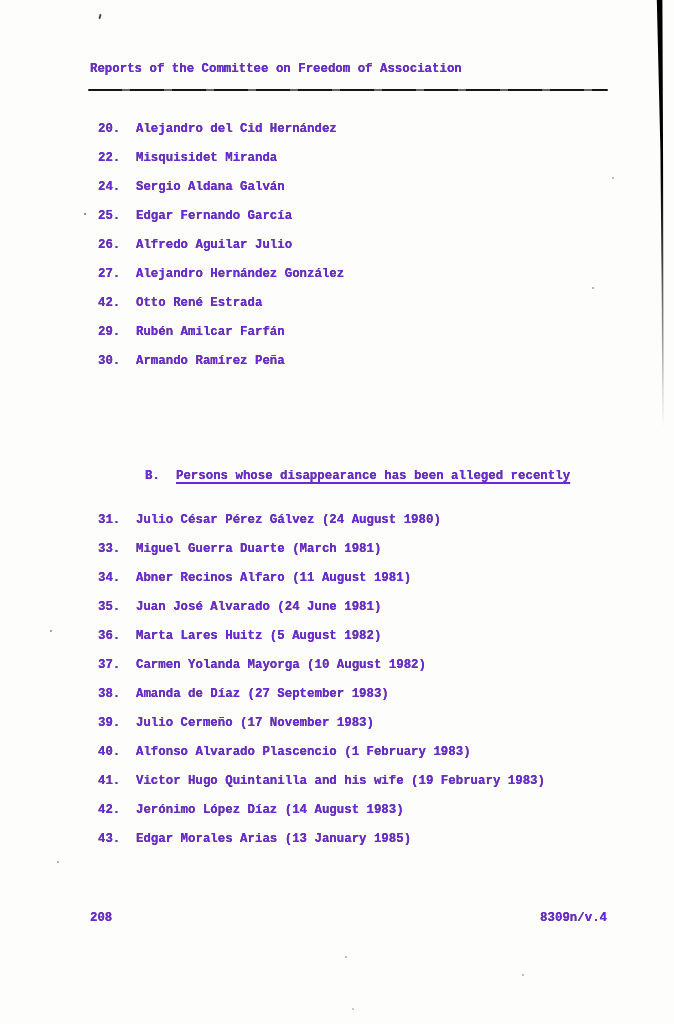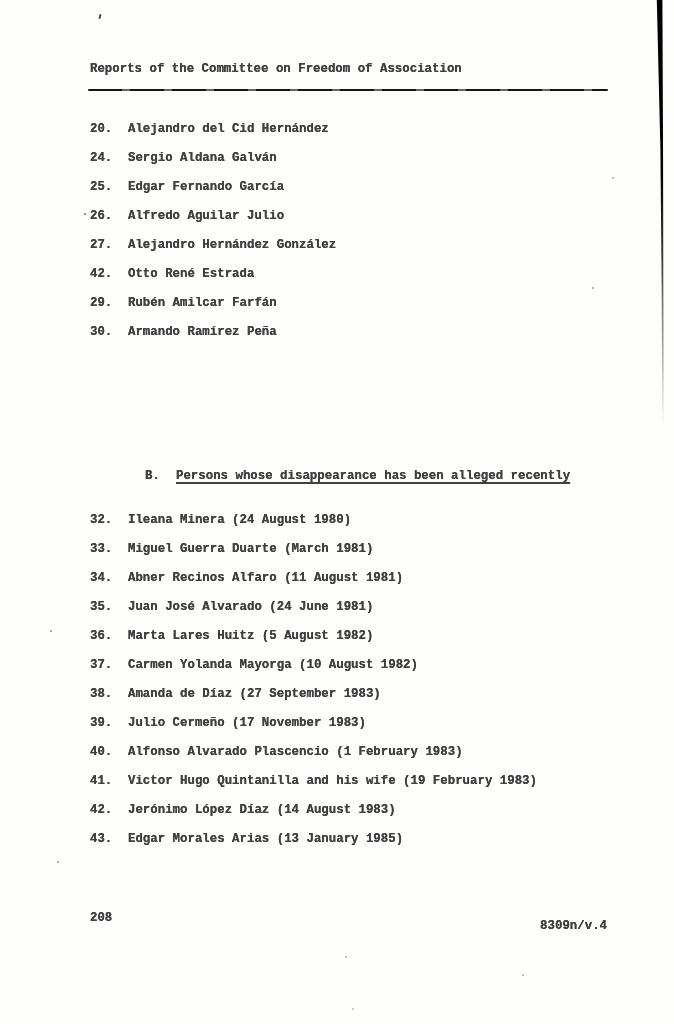--- a/index.html
+++ b/index.html
@@ -6,21 +6,21 @@
   body {
     width: 674px; height: 1024px;
     background: #e9e9e7;
     font-family: "Liberation Mono", "DejaVu Sans Mono", monospace;
   }
   .page {
     position: relative;
     width: 674px; height: 1024px;
     background: #fdfdfb;
     overflow: hidden;
-    color: #404040;
+    color: #6d28d9;
     font-size: 12.4px;
     font-weight: 700;
     letter-spacing: 0;
   }
   .page * { text-shadow: 0 0 0.4px rgba(20,20,20,0.85); }
 
   .doc-header {
     position: absolute; left: 90px; top: 62px;
     white-space: nowrap;
   }
@@ -30,36 +30,36 @@
     background: repeating-linear-gradient(90deg,
       #151515 0px, #151515 34px,
       rgba(21,21,21,0.65) 34px, rgba(21,21,21,0.65) 42px);
     border-radius: 1px;
   }
 
   .list { position: absolute; left: 90px; }
   .list-1 { top: 122px; }
   .list-2 { top: 513px; }
   .row { height: 29px; line-height: 14px; white-space: nowrap; }
-  .num { display: inline-block; width: 38px; }
+  .num { display: inline-block; width: 38px; margin-left: 8px; }
 
   .section-heading {
     position: absolute; left: 145px; top: 469px;
     white-space: nowrap;
   }
   .sec-label { display: inline-block; width: 31px; }
   .sec-title {
     text-decoration: underline;
     text-decoration-thickness: 1.5px;
     text-underline-offset: 3px;
     text-align: center;
   }
 
   .footer-left  { position: absolute; left: 90px;  top: 911px; }
-  .footer-right { position: absolute; right: 67px; top: 911px; margin-top: 8px; }
+  .footer-right { position: absolute; right: 67px; top: 911px; }
 
   .edge-artifact {
     position: absolute; left: 656px; top: 0;
     width: 8px; height: 428px;
     background: linear-gradient(to bottom,
       #000 0%, #000 40%,
       rgba(10,10,10,0.8) 60%,
       rgba(40,40,40,0.5) 78%,
       rgba(90,90,90,0.25) 90%,
       rgba(120,120,120,0) 100%);
@@ -79,35 +79,36 @@
 <div class="page">
 
   <div class="sp-mark"></div>
   <div class="edge-artifact"></div>
 
   <div class="doc-header">Reports of the Committee on Freedom of Association</div>
   <div class="header-rule"></div>
 
   <div class="list list-1">
     <div class="row"><span class="num">20.</span><span class="txt">Alejandro del Cid Hernández</span></div>
+    <div class="row"><span class="num">22.</span><span class="txt">Misquisidet Miranda</span></div>
     <div class="row"><span class="num">24.</span><span class="txt">Sergio Aldana Galván</span></div>
     <div class="row"><span class="num">25.</span><span class="txt">Edgar Fernando García</span></div>
     <div class="row"><span class="num">26.</span><span class="txt">Alfredo Aguilar Julio</span></div>
     <div class="row"><span class="num">27.</span><span class="txt">Alejandro Hernández González</span></div>
     <div class="row"><span class="num">42.</span><span class="txt">Otto René Estrada</span></div>
     <div class="row"><span class="num">29.</span><span class="txt">Rubén Amilcar Farfán</span></div>
     <div class="row"><span class="num">30.</span><span class="txt">Armando Ramírez Peña</span></div>
   </div>
 
   <div class="section-heading">
     <span class="sec-label">B.</span><span class="sec-title">Persons whose disappearance has been alleged recently</span>
   </div>
 
   <div class="list list-2">
-    <div class="row"><span class="num">32.</span><span class="txt">Ileana Minera (24 August 1980)</span></div>
+    <div class="row"><span class="num">31.</span><span class="txt">Julio César Pérez Gálvez (24 August 1980)</span></div>
     <div class="row"><span class="num">33.</span><span class="txt">Miguel Guerra Duarte (March 1981)</span></div>
     <div class="row"><span class="num">34.</span><span class="txt">Abner Recinos Alfaro (11 August 1981)</span></div>
     <div class="row"><span class="num">35.</span><span class="txt">Juan José Alvarado (24 June 1981)</span></div>
     <div class="row"><span class="num">36.</span><span class="txt">Marta Lares Huitz (5 August 1982)</span></div>
     <div class="row"><span class="num">37.</span><span class="txt">Carmen Yolanda Mayorga (10 August 1982)</span></div>
     <div class="row"><span class="num">38.</span><span class="txt">Amanda de Díaz (27 September 1983)</span></div>
     <div class="row"><span class="num">39.</span><span class="txt">Julio Cermeño (17 November 1983)</span></div>
     <div class="row"><span class="num">40.</span><span class="txt">Alfonso Alvarado Plascencio (1 February 1983)</span></div>
     <div class="row"><span class="num">41.</span><span class="txt">Victor Hugo Quintanilla and his wife (19 February 1983)</span></div>
     <div class="row"><span class="num">42.</span><span class="txt">Jerónimo López Díaz (14 August 1983)</span></div>

